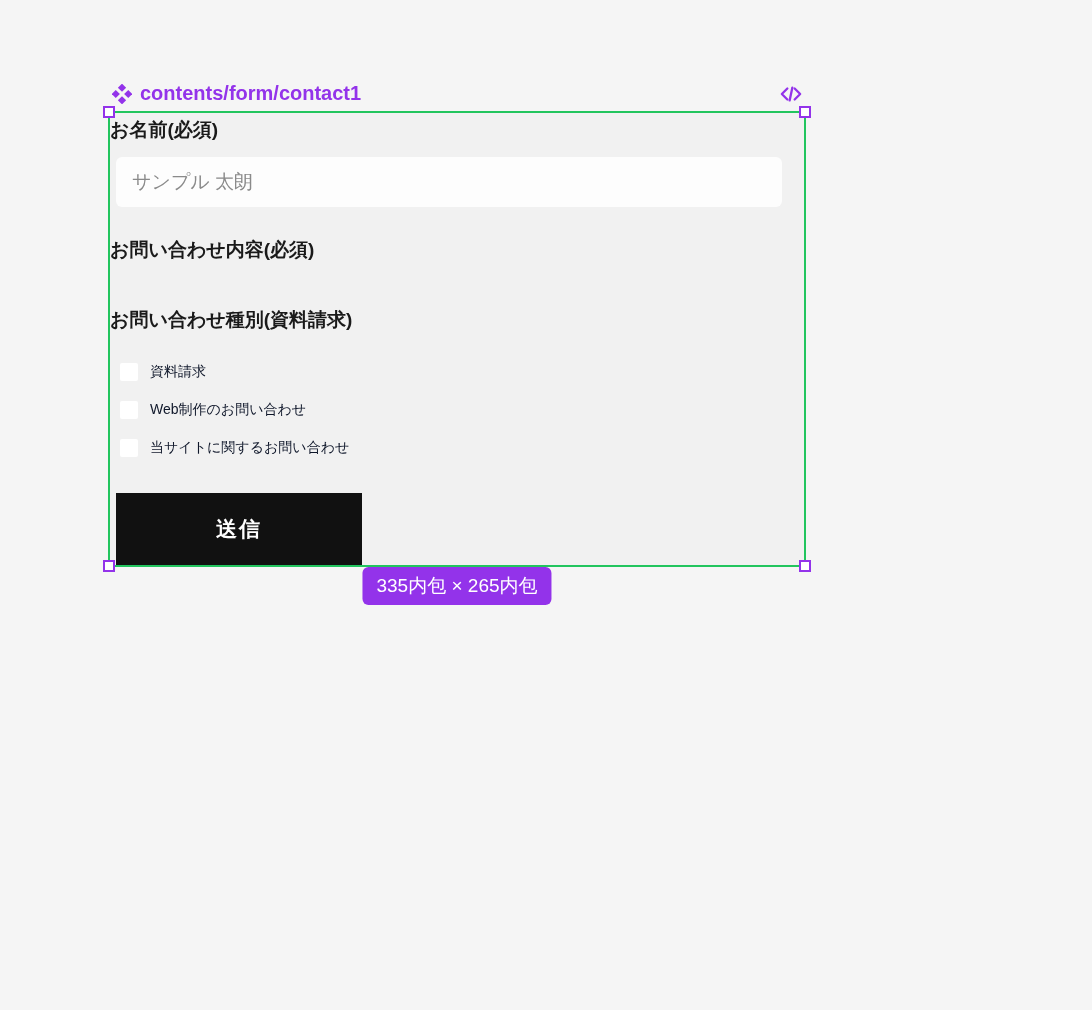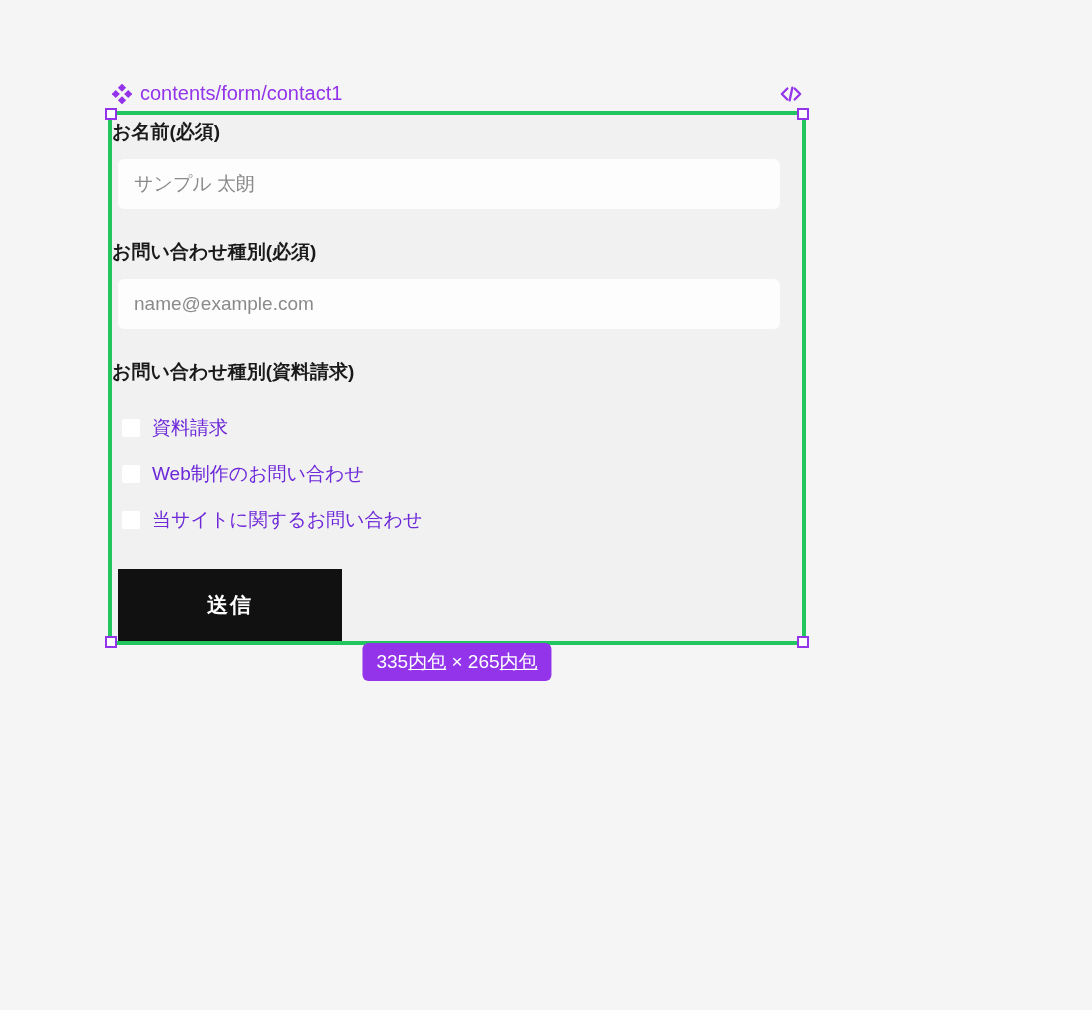--- a/index.html
+++ b/index.html
@@ -20,27 +20,27 @@
     display: flex;
     align-items: center;
     justify-content: space-between;
     padding: 0 4px 6px 4px;
   }
   .header-left { display: flex; align-items: center; gap: 8px; }
   .component-icon { width: 20px; height: 20px; flex-shrink: 0; }
   .component-path {
     color: #9333ea;
     font-size: 20px;
-    font-weight: 400;
+    font-weight: 700;
   }
   .code-icon { width: 22px; height: 22px; }
 
   .selection-box {
     position: relative;
-    border: 4px solid #22c55e;
+    border: 2px solid #22c55e;
   }
   .handle {
     position: absolute;
     width: 12px;
     height: 12px;
     background: #fff;
     border: 2px solid #9333ea;
   }
   .handle.tl { top: -7px; left: -7px; }
   .handle.tr { top: -7px; right: -7px; }
@@ -80,35 +80,35 @@
     padding: 10px 0;
   }
   .cb {
     width: 18px;
     height: 18px;
     background: #fff;
     border: none;
     border-radius: 2px;
     flex-shrink: 0;
   }
-  .cb-label { font-size: 19px; color: #6d28d9; }
+  .cb-label { font-size: 14px; color: #0f172a; }
 
   .txtarea {
     width: 100%;
     height: 176px;
     background: #fdfdfd;
     border: none;
     border-radius: 6px;
     resize: none;
     font-size: 18px;
     padding: 12px;
   }
 
   .submit-btn {
-    width: 224px;
+    width: 246px;
     background: #111111;
     color: #fff;
     font-size: 21px;
     font-weight: 700;
     border: none;
     padding: 22px 0;
     cursor: pointer;
     margin-top: 8px;
     letter-spacing: 2px;
   }
@@ -118,21 +118,21 @@
     left: 50%;
     transform: translateX(-50%);
     bottom: -40px;
     background: #9333ea;
     color: #fff;
     font-size: 19px;
     padding: 6px 14px;
     border-radius: 6px;
     white-space: nowrap;
   }
-  .dims-badge .unit { font-weight: 400; text-decoration: underline; }
+  .dims-badge .unit { font-weight: 400; }
 </style>
 </head>
 <body>
 
 <div class="wrap">
   <div class="header-row">
     <div class="header-left">
       <svg class="component-icon" viewBox="0 0 24 24">
         <g fill="#9333ea">
           <rect x="8.5" y="1" width="7" height="7" transform="rotate(45 12 4.5)"></rect>
@@ -159,24 +159,21 @@
     <div class="form-area">
 
       <div class="form-group">
         <label class="lbl">お名前(必須)</label>
         <div class="pad-side">
           <input class="txt-input" type="text" placeholder="サンプル 太朗" style="">
         </div>
       </div>
 
       <div class="form-group group-pad">
-        <label class="lbl">お問い合わせ種別(必須)</label>
-        <div class="pad-side">
-          <input class="txt-input" type="text" placeholder="name@example.com" style="">
-        </div>
+        <label class="lbl">お問い合わせ内容(必須)</label>
       </div>
 
       <div class="form-group group-pad">
         <label class="lbl">お問い合わせ種別(資料請求)</label>
         <div class="check-list">
           <div class="check-item">
             <span class="cb"></span>
             <span class="cb-label">資料請求</span>
           </div>
           <div class="check-item">

